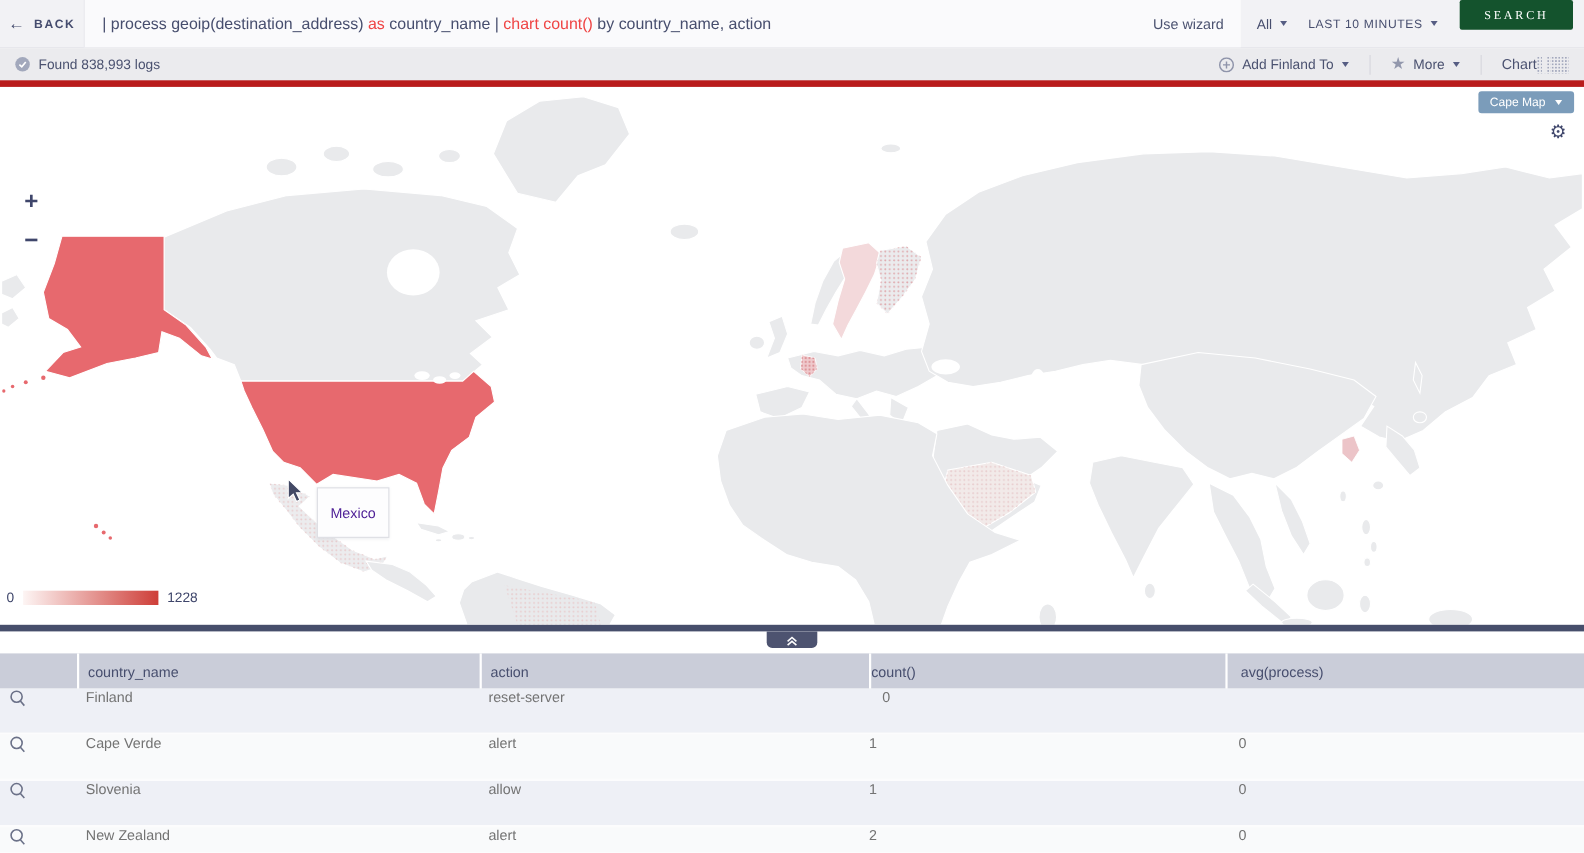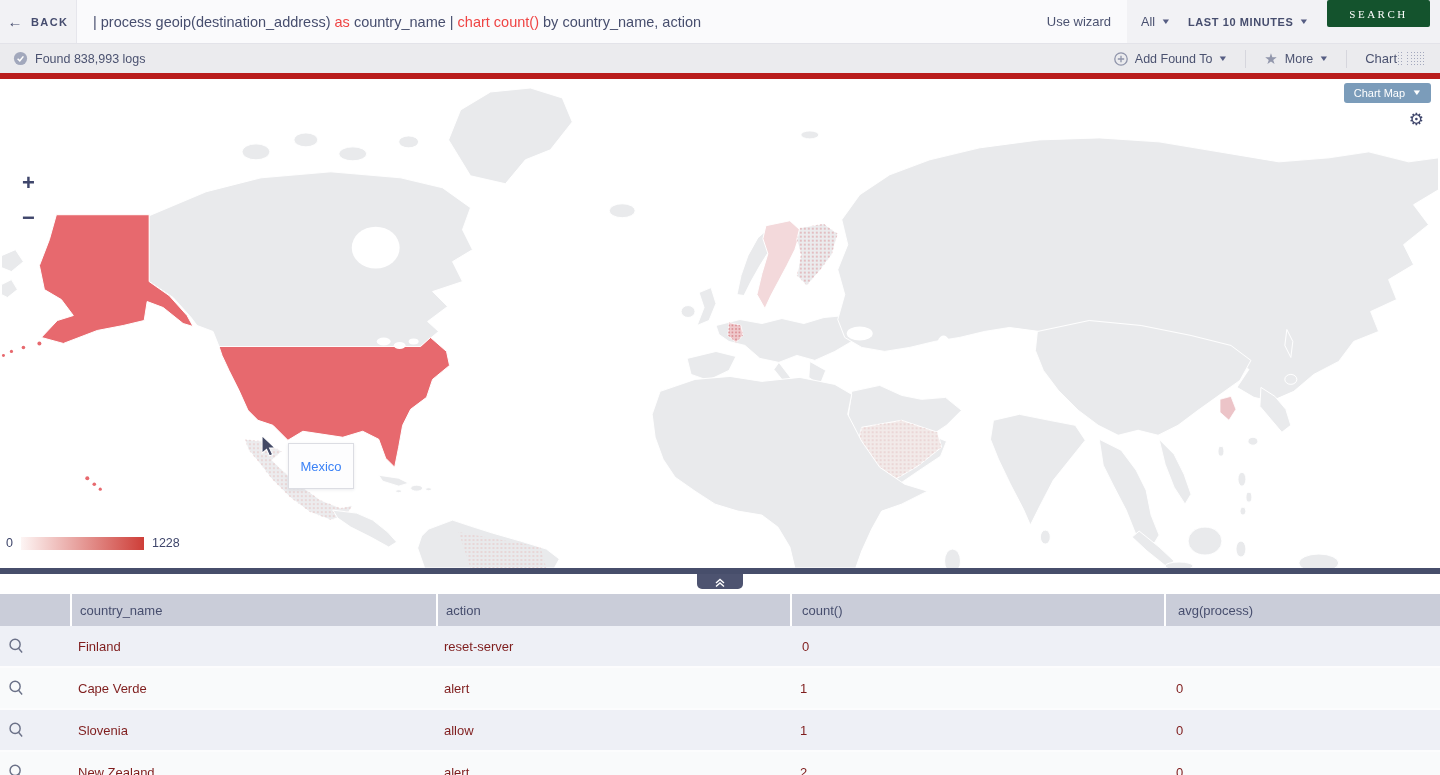--- a/index.html
+++ b/index.html
@@ -12,21 +12,21 @@
             font-size:11px;letter-spacing:1.4px;color:#454c6e;font-weight:bold}
   .back-arrow{font-size:15px;font-weight:normal;line-height:1}
   .querywrap{flex:1;background:#fafafc;border-left:1px solid #e6e6ec;display:flex;align-items:center;
              padding:0 16px;min-width:0}
   .query{flex:1;font-size:14.5px;color:#474e6e;white-space:nowrap;overflow:hidden}
   .query .muted{color:#ef4444}
   .usewizard{font-size:13px;color:#4b5270;margin-left:19px;cursor:pointer;white-space:nowrap}
   .topcontrols{display:flex;padding:0 10px 0 14px;gap:18px}
   .dd{display:flex;align-items:center;gap:7px;cursor:pointer;white-space:nowrap}
   .dd-all{font-size:12.5px;color:#474e6e}
-  .dd-time{font-size:11px;letter-spacing:.6px;color:#474e6e;font-weight:bold}
+  .dd-time{font-size:11px;letter-spacing:.6px;color:#474e6e;font-weight:normal}
   .car{display:inline-block;font-size:8px;color:#565d83;transform:scaleX(1.35);line-height:1}
   .search-btn{width:103px;height:27px;background:#14532d;border:none;border-radius:2px;color:#fff;
               font-family:Liberation Serif, serif;font-size:11px;letter-spacing:2.5px;cursor:pointer}
   
   .resultsbar{position:absolute;top:44px;left:0;right:0;height:35px;background:#ebebee;
               border-bottom:6px solid #b91c1c;box-sizing:border-box;display:flex;align-items:center;
               font-size:12.5px;color:#4b5270}
   .found{display:flex;align-items:center;gap:7px;padding-left:13px;flex:1}
   .rb-group{display:flex;align-items:center;gap:7px;padding:0 18px;height:20px;cursor:pointer}
   .rb-sep{width:1px;height:18px;background:#d6d6dd}
@@ -47,37 +47,37 @@
           display:flex;align-items:center;gap:8px;cursor:pointer}
   .mapbtn .car{color:#fff}
   .gear{position:absolute;right:10px;top:30px;font-size:17px;color:#3f466b;cursor:pointer;background:none;border:none;line-height:1}
   .zoomctl{position:absolute;left:22px;background:none;border:none;color:#3f466b;font-weight:bold;
            font-size:22px;cursor:pointer;line-height:1;padding:0}
   .zin{top:92px}.zout{top:127px}
   .legend{position:absolute;left:6px;top:456px;display:flex;align-items:center;gap:8px;font-size:12.5px;color:#3f466b}
   .legend-bar{width:123px;height:13px;background:linear-gradient(to right,#fdf5f4,#ce3e38)}
   .tooltip{position:absolute;left:288px;top:363px;width:64px;height:44px;background:#fdfdfe;
            border:1px solid #dcdde3;box-shadow:0 1px 3px rgba(60,66,100,.10);
-           display:flex;align-items:center;justify-content:center;font-size:13px;color:#3b82f6}
+           display:flex;align-items:center;justify-content:center;font-size:13px;color:#4c1d95}
   .cursor{position:absolute;left:260px;top:355px}
   
   .divider{position:absolute;top:568px;left:0;right:0;height:6px;background:#474e6b}
   .collapse-tab{position:absolute;top:574px;left:697px;width:46px;height:15px;background:#4d5370;
                 border:none;border-radius:0 0 5px 5px;display:flex;align-items:center;justify-content:center;cursor:pointer;padding:0}
   
   .tablewrap{position:absolute;top:594px;left:0;right:0;font-size:13px}
   .thead{display:flex;height:32px;background:#cacdd9;color:#474e6e}
   .thead>div{display:flex;align-items:center;box-sizing:border-box}
   .thead>div+div{border-left:2px solid #fff}
   .c0{width:70px;flex:none}
   .c1{width:366px;flex:none;padding-left:8px}
   .c2{width:354px;flex:none;padding-left:8px}
-  .c3{width:374px;flex:none;padding-left:10px}
+  .c3{width:324px;flex:none;}
   .c4{flex:1;padding-left:12px}
-  .trow{display:flex;height:40px;align-items:center;border-bottom:2px solid #fcfcfd;color:#7f1d1d}
+  .trow{display:flex;height:40px;align-items:flex-start;border-bottom:2px solid #fcfcfd;color:#737373}
   .trow.odd{background:#eef0f6}
   .trow.even{background:#f9fafb}
   .trow>div{box-sizing:border-box}
   .magbtn{background:none;border:none;cursor:pointer;padding:0;margin-left:7px;display:flex;align-items:center}
   .cellpad{overflow:hidden;white-space:nowrap}
 </style>
 </head>
 <body>
 
 <div class="topbar">
@@ -110,21 +110,21 @@
       <circle cx="7.5" cy="7.5" r="6.6" fill="#a2a8bc"></circle>
       <path d="M4.6,7.7 L6.8,9.8 L10.4,5.4" fill="none" stroke="#fff" stroke-width="1.5"></path>
     </svg>
     <span>Found 838,993 logs</span>
   </div>
   <div class="rb-group">
     <svg width="14" height="14" viewBox="0 0 14 14">
       <circle cx="7" cy="7" r="6.2" fill="none" stroke="#8f94aa" stroke-width="1.3"></circle>
       <path d="M7,3.8 V10.2 M3.8,7 H10.2" stroke="#8f94aa" stroke-width="1.3"></path>
     </svg>
-    <span>Add Found To</span>
+    <span>Add Finland To</span>
     <span class="car">▼</span>
   </div>
   <div class="rb-sep"></div>
   <div class="rb-group">
     <span style="color:#9297ac;font-size:15px;line-height:1">★</span>
     <span>More</span>
     <span class="car">▼</span>
   </div>
   <div class="rb-sep"></div>
   <div class="chart-group">
@@ -251,21 +251,21 @@
       <ellipse cx="1180" cy="487" rx="14" ry="4"></ellipse>
         <ellipse cx="1242" cy="470" rx="5" ry="8"></ellipse>
       <ellipse cx="1320" cy="484" rx="20" ry="9"></ellipse>
     </g>
   </svg>
 
   <button class="zoomctl zin">+</button>
   <button class="zoomctl zout">−</button>
 
   <button class="mapbtn">
-    <span>Chart Map</span>
+    <span>Cape Map</span>
     <span class="car">▼</span>
   </button>
   <button class="gear">⚙</button>
 
   <div class="legend">
     <span>0</span>
     <span class="legend-bar"></span>
     <span>1228</span>
   </div>
 

